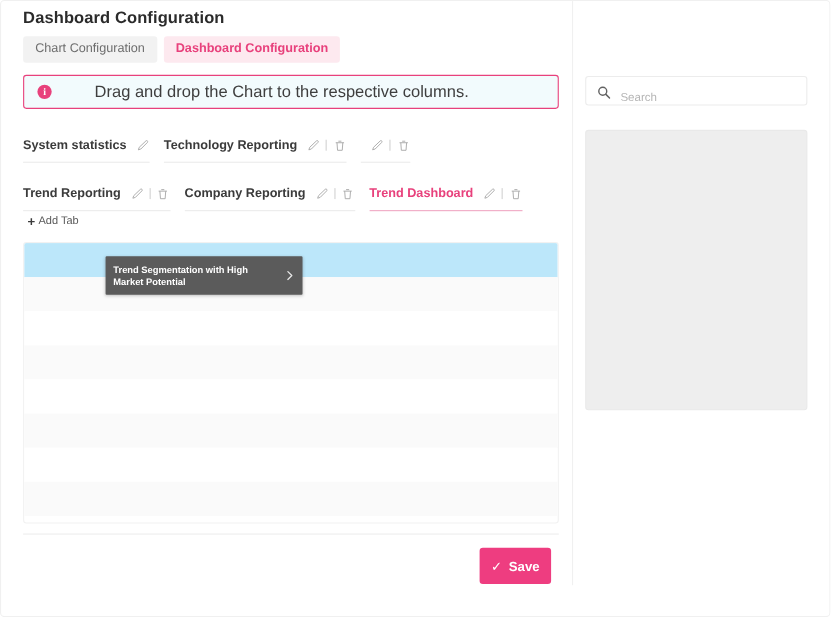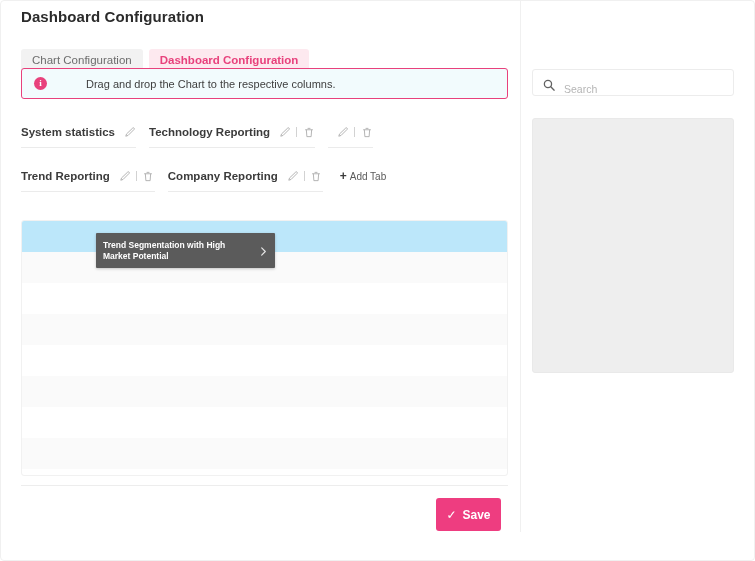--- a/index.html
+++ b/index.html
@@ -35,21 +35,21 @@
     font-size: 15px;
     font-weight: bold;
     color: #2b2b2b;
     letter-spacing: 0.1px;
   }
 
   
   .mode-tabs {
     position: absolute;
     left: 20px;
-    top: 48px;
+    top: 32px;
     display: flex;
     gap: 6px;
   }
   .mode-tab {
     font-size: 11.5px;
     padding: 5px 11px 6px 11px;
     border-radius: 3px;
     line-height: 1.1;
     white-space: nowrap;
     cursor: pointer;
@@ -88,21 +88,21 @@
     color: #ffffff;
     font-size: 9px;
     font-weight: bold;
     line-height: 13px;
     text-align: center;
     flex: 0 0 auto;
     font-family: "Liberation Serif", serif;
   }
   .info-text {
     margin-left: 11px;
-    font-size: 11px;
+    font-size: 15px;
     color: #3e3e3e;
     padding-left: 28px;
   }
 
   
   .tab-rows {
     position: absolute;
     left: 20px;
     top: 122px;
     width: 490px;
@@ -413,20 +413,36 @@
           </span>
           <span class="tab-sep"></span>
           <span class="icon-btn">
             <svg width="10" height="11" viewBox="0 0 14 16">
                 <path d="M2 4h10M5.5 2h3M3.2 4.6l.7 9.4h6.2l.7-9.4" fill="none" stroke="#6f6f6f" stroke-width="1.2" stroke-linecap="round" stroke-linejoin="round"></path>
               </svg>
           </span>
         </span>
       </div>
 
+      <div class="tab-item active">
+        <span class="tab-label">Trend Dashboard</span>
+        <span class="tab-actions">
+          <span class="icon-btn">
+            <svg width="11" height="11" viewBox="0 0 16 16">
+                <path d="M12.6 1.6a1.4 1.4 0 0 1 2 2L5.9 12.3 2.6 13.4l1.1-3.3z" fill="none" stroke="#6f6f6f" stroke-width="1.2" stroke-linejoin="round"></path>
+              </svg>
+          </span>
+          <span class="tab-sep"></span>
+          <span class="icon-btn">
+            <svg width="10" height="11" viewBox="0 0 14 16">
+                <path d="M2 4h10M5.5 2h3M3.2 4.6l.7 9.4h6.2l.7-9.4" fill="none" stroke="#6f6f6f" stroke-width="1.2" stroke-linecap="round" stroke-linejoin="round"></path>
+              </svg>
+          </span>
+        </span>
+      </div>
 
       <div class="add-tab">
         <span class="add-plus">+</span>
         <span>Add Tab</span>
       </div>
 
     </div>
   </div>
 
   <div class="drop-card">

